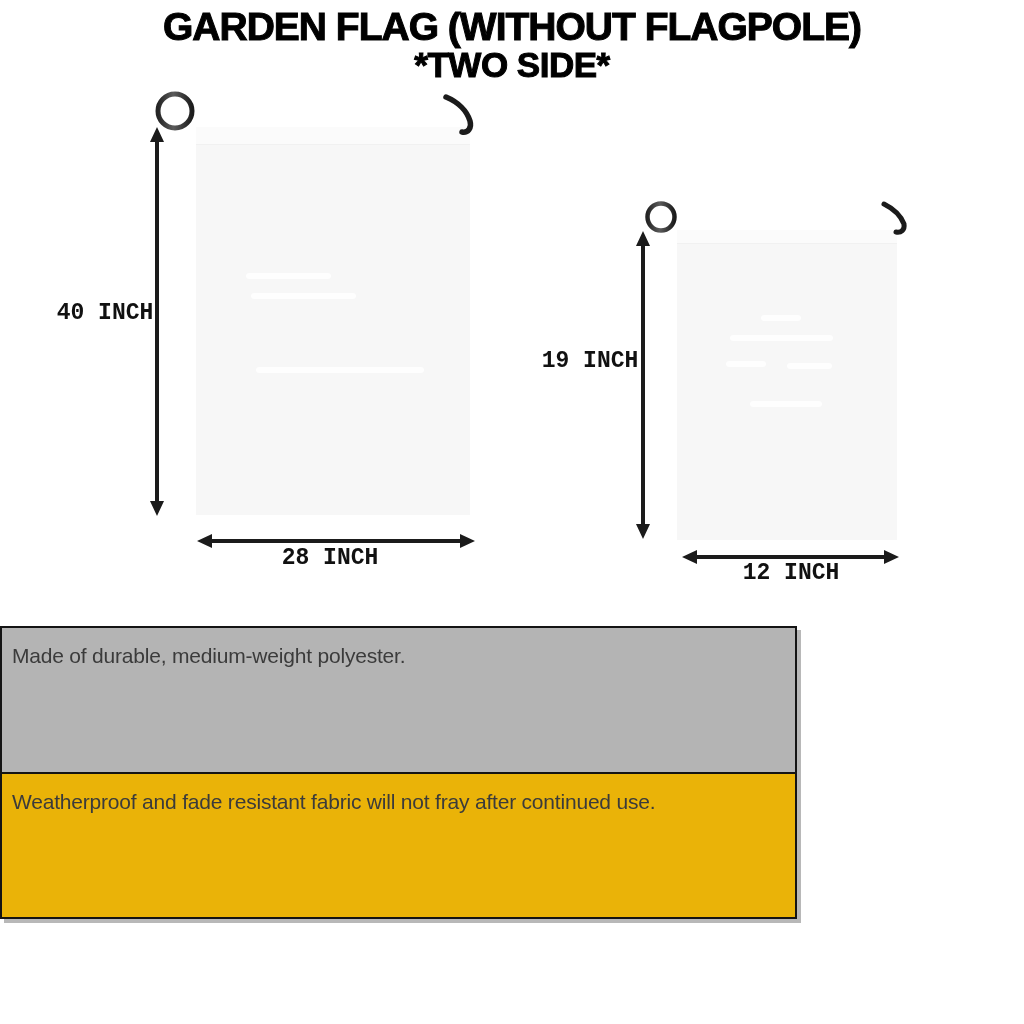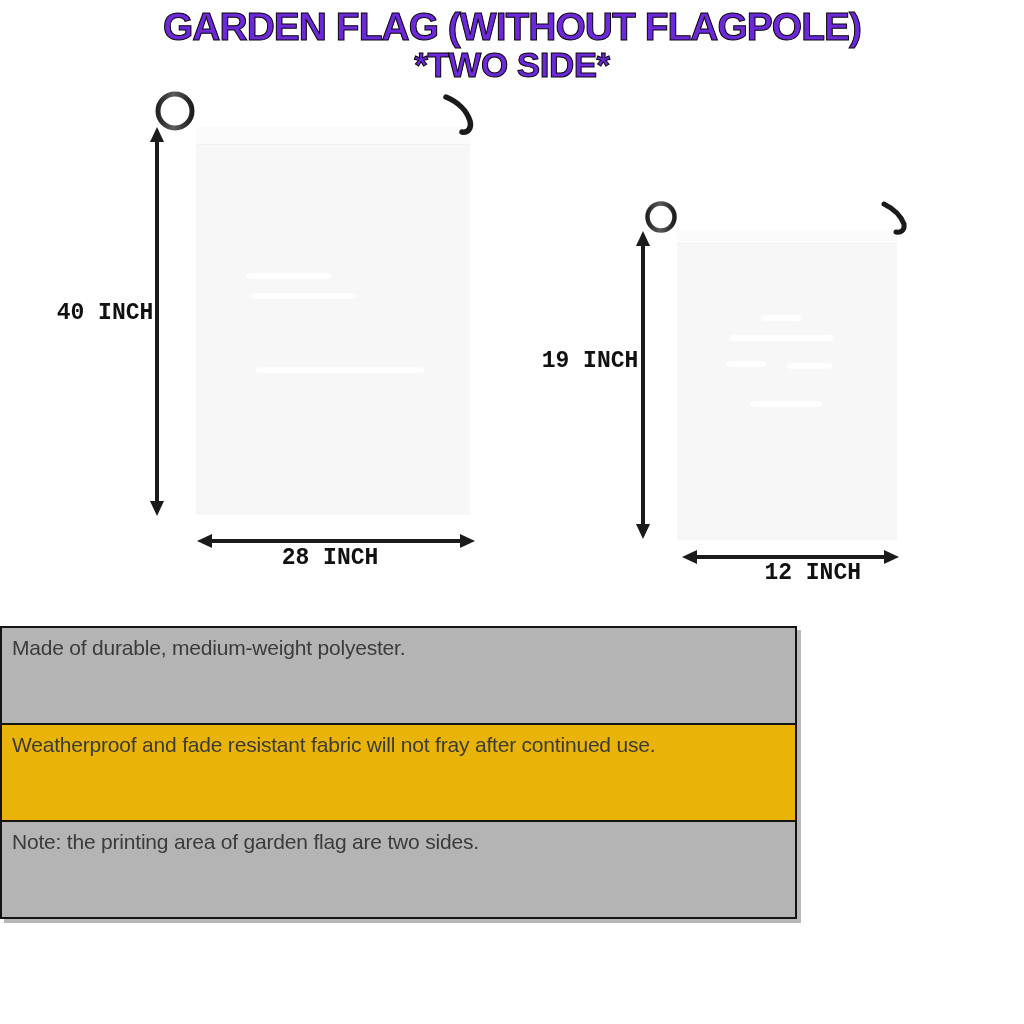--- a/index.html
+++ b/index.html
@@ -6,21 +6,21 @@
   .canvas{
     position:relative;
     width:1024px;height:1024px;
     background:#ffffff;
     overflow:hidden;
     font-family:"Liberation Sans", sans-serif;
   }
   
   .title{
     position:absolute;top:6px;left:0;width:1024px;
-    text-align:center;color:#6d28d9;
+    text-align:center;color:#000000;
   }
   .title .line1{
     font-size:39px;font-weight:bold;letter-spacing:-1px;
     line-height:41px;
     -webkit-text-stroke:1px #000;
   }
   .title .line2{
     font-size:35px;font-weight:bold;letter-spacing:-0.5px;
     line-height:36px;
     -webkit-text-stroke:1px #000;
@@ -43,35 +43,35 @@
   }
   
   .dim-label{
     position:absolute;width:140px;text-align:center;
     font-size:23px;font-weight:bold;color:#111;
     letter-spacing:0px;white-space:nowrap;font-family:Liberation Mono, monospace;
   }
   .label-40{left:35px;top:300px;}
   .label-18{left:520px;top:348px;}
   .label-28{left:260px;top:545px;}
-  .label-12{left:721px;top:560px;text-align:right;}
+  .label-12{left:721px;top:560px;}
   
   .diagram-svg{position:absolute;left:0;top:0;width:1024px;height:1024px;}
   
   .notes-box{
     position:absolute;left:0;top:626px;
     width:793px;height:289px;
     border:2px solid #141414;
     box-shadow:4px 4px 0 rgba(0,0,0,0.28);
     display:flex;flex-direction:column;
     background:#fff;
   }
   .note-row{
     flex:1;display:block;
-    padding:8px 12px 0 10px;
+    padding:16px 12px 0 10px;
     font-size:21px;color:#3b3b3b;
     letter-spacing:-0.2px;
     box-sizing:border-box;
   }
   .note-row + .note-row{border-top:2px solid #141414;}
   .row-gray{background:#b4b4b4;}
   .row-white{background:#eab308;}
 </style>
 </head>
 <body>
@@ -148,16 +148,15 @@
   </svg>
 
   <div class="dim-label label-40">40 INCH</div>
   <div class="dim-label label-28">28 INCH</div>
   <div class="dim-label label-18">19 INCH</div>
   <div class="dim-label label-12">12 INCH</div>
 
   <div class="notes-box">
     <div class="note-row row-gray">Made of durable, medium-weight polyester.</div>
     <div class="note-row row-white">Weatherproof and fade resistant fabric will not fray after continued use.</div>
-    <div class="note-row row-gray">Note: the printing area of garden flag are two sides.</div>
   </div>
 
 </div>
 
 </body></html>

